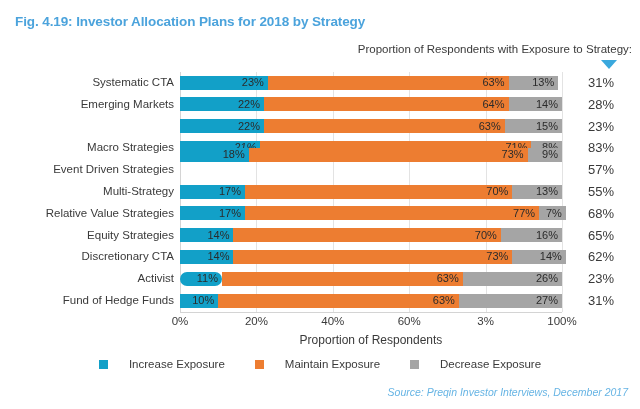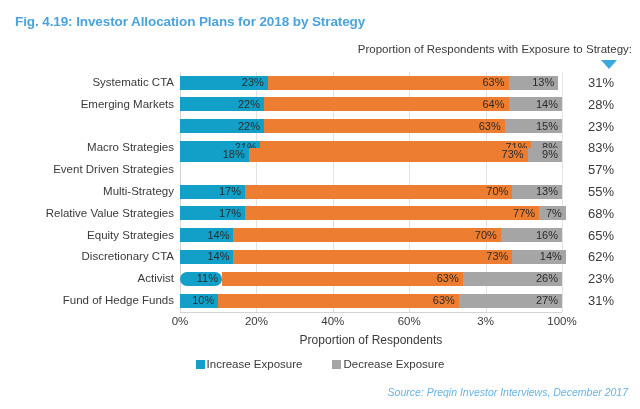--- a/index.html
+++ b/index.html
@@ -199,21 +199,21 @@
     top: 358px;
     width: 640px;
     display: flex;
     justify-content: center;
     align-items: center;
     gap: 30px;
   }
   .legend-item {
     display: flex;
     align-items: center;
-    gap: 2px;
+    gap: 21px;
   }
   .legend-swatch {
     width: 9px;
     height: 9px;
     display: inline-block;
   }
   .legend-text {
     font-size: 11.5px;
     color: #3a3a3a;
     white-space: nowrap;
@@ -432,18 +432,22 @@
     <div class="xtick" style="left: 382px;">100%</div>
   </div>
 <div class="xaxis-title">Proportion of Respondents</div>
 
 <div class="legend">
     <div class="legend-item">
       <span class="legend-swatch" style="background: rgb(18, 160, 200);"></span>
       <span class="legend-text">Increase Exposure</span>
     </div>
     <div class="legend-item">
+      <span class="legend-swatch" style="background: rgb(237, 125, 49);"></span>
+      <span class="legend-text">Maintain Exposure</span>
+    </div>
+    <div class="legend-item">
       <span class="legend-swatch" style="background: rgb(165, 165, 165);"></span>
       <span class="legend-text">Decrease Exposure</span>
     </div>
   </div>
 
 <div class="source">Source: Preqin Investor Interviews, December 2017</div>
 
 </body></html>

